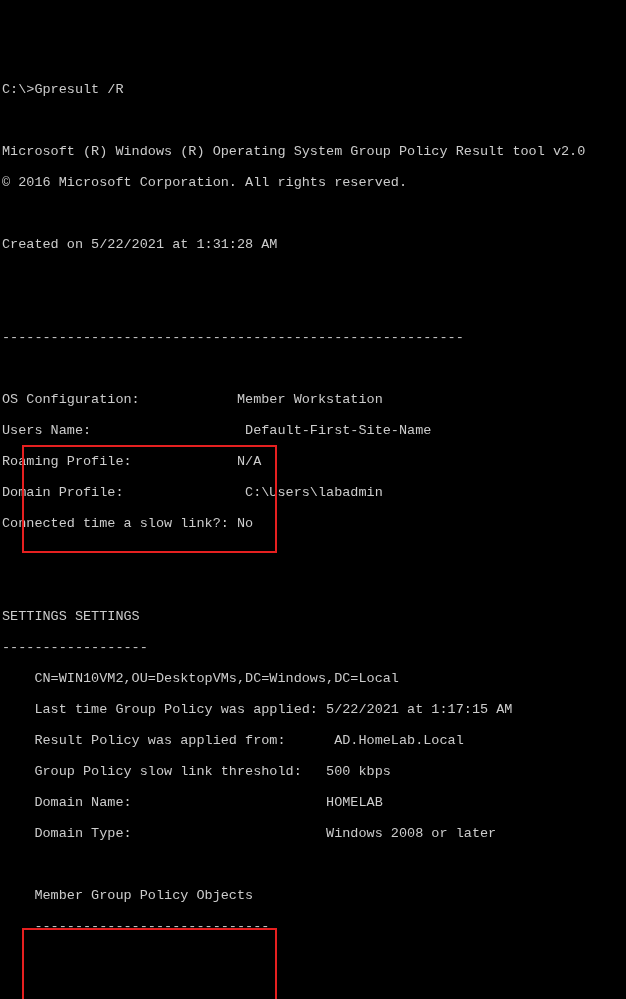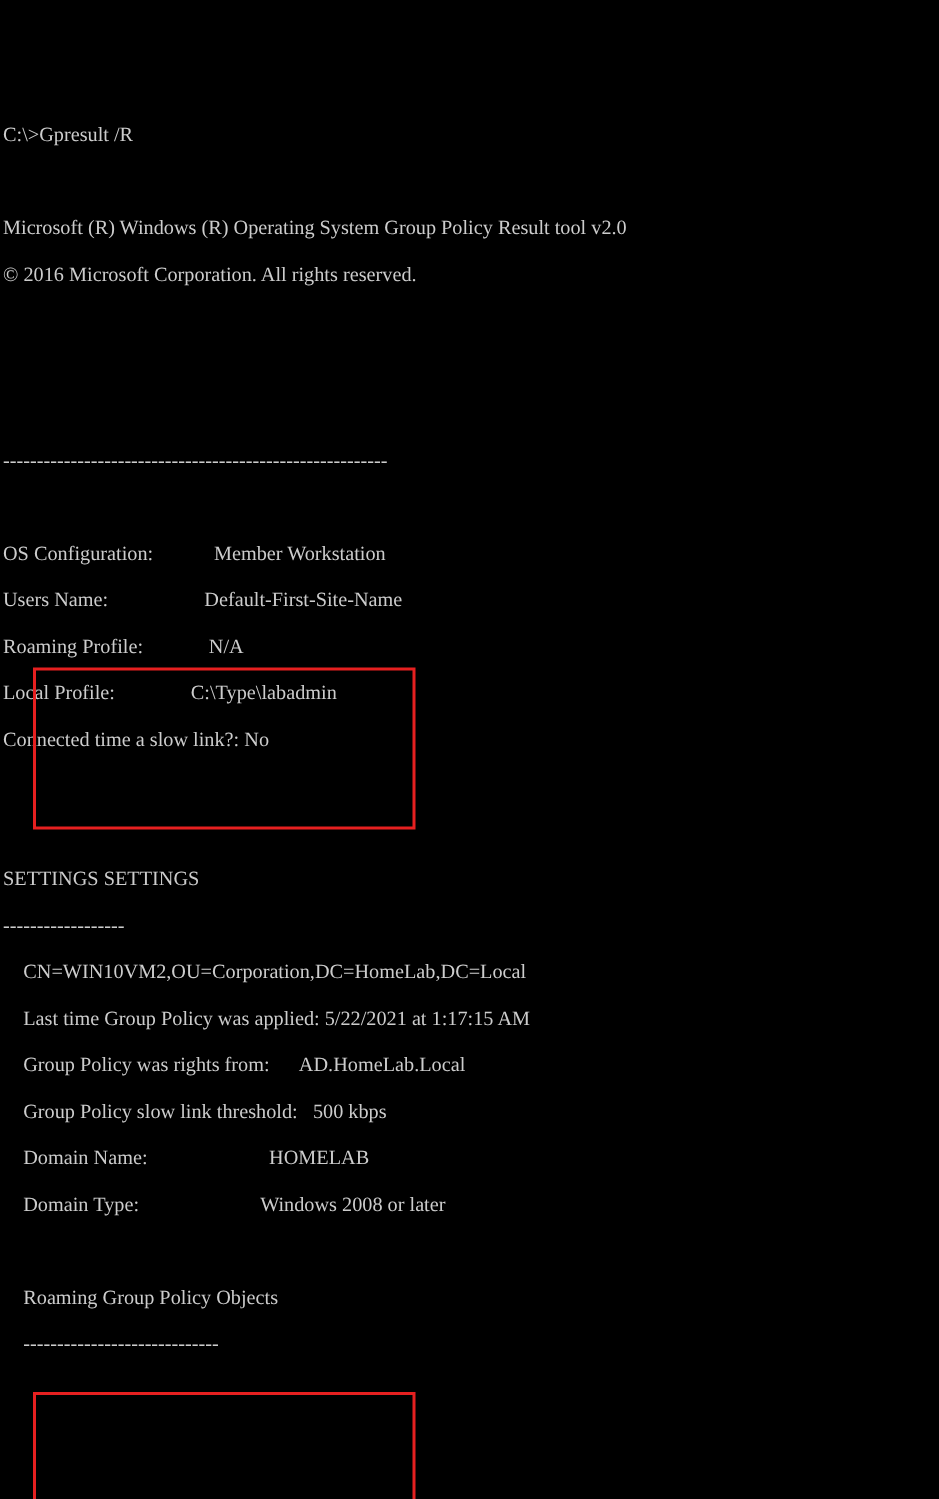--- a/index.html
+++ b/index.html
@@ -8,61 +8,62 @@
       height: 999px;
       background: #000;
       color: #ccc;
       font-family: Consolas, 'Courier New', monospace;
       font-size: 13.5px;
       line-height: 15.5px;
       padding: 4px 2px;
       white-space: pre;
       overflow: hidden;
     }
-    .line { display: block; font-family: Liberation Serif, serif; }
+    .line { display: block; }
     .highlight-box {
       position: absolute;
       border: 2.5px solid #e62020;
       pointer-events: none;
     }
     #box1 { left: 22px; top: 445px; width: 255px; height: 108px; }
     #box2 { left: 22px; top: 928px; width: 255px; height: 74px; }
   </style>
 </head>
 <body>
 
 
 
 <div>
 <span class="line">C:\&gt;Gpresult /R</span>
 <span class="line"> </span>
 <span class="line">Microsoft (R) Windows (R) Operating System Group Policy Result tool v2.0</span>
 <span class="line">© 2016 Microsoft Corporation. All rights reserved.</span>
 <span class="line"> </span>
+<span class="line">Created on ‎5/‎22/‎2021 at 1:31:28 AM</span>
 <span class="line"> </span>
 <span class="line"> </span>
 <span class="line">---------------------------------------------------------</span>
 <span class="line"> </span>
 <span class="line">OS Configuration:            Member Workstation</span>
 <span class="line">Users Name:                   Default-First-Site-Name</span>
 <span class="line">Roaming Profile:             N/A</span>
-<span class="line">Local Profile:               C:\Type\labadmin</span>
+<span class="line">Domain Profile:               C:\Users\labadmin</span>
 <span class="line">Connected time a slow link?: No</span>
 <span class="line"> </span>
 <span class="line"> </span>
 <span class="line">SETTINGS SETTINGS</span>
 <span class="line">------------------</span>
-<span class="line"><span>    </span><span>CN=WIN10VM2,OU=Corporation,DC=HomeLab,DC=Local</span></span>
+<span class="line"><span>    </span><span>CN=WIN10VM2,OU=DesktopVMs,DC=Windows,DC=Local</span></span>
 <span class="line"><span>    </span><span>Last time Group Policy was applied: 5/22/2021 at 1:17:15 AM</span></span>
-<span class="line"><span>    </span><span>Group Policy was rights from:      AD.HomeLab.Local</span></span>
+<span class="line"><span>    </span><span>Result Policy was applied from:      AD.HomeLab.Local</span></span>
 <span class="line"><span>    </span><span>Group Policy slow link threshold:   500 kbps</span></span>
 <span class="line"><span>    </span><span>Domain Name:                        HOMELAB</span></span>
 <span class="line"><span>    </span><span>Domain Type:                        Windows 2008 or later</span></span>
 <span class="line"> </span>
-<span class="line"><span>    </span><span>Roaming Group Policy Objects</span></span>
+<span class="line"><span>    </span><span>Member Group Policy Objects</span></span>
 <span class="line"><span>    </span><span>-----------------------------</span></span>
 
 
 
 
 
 
 
 
 

